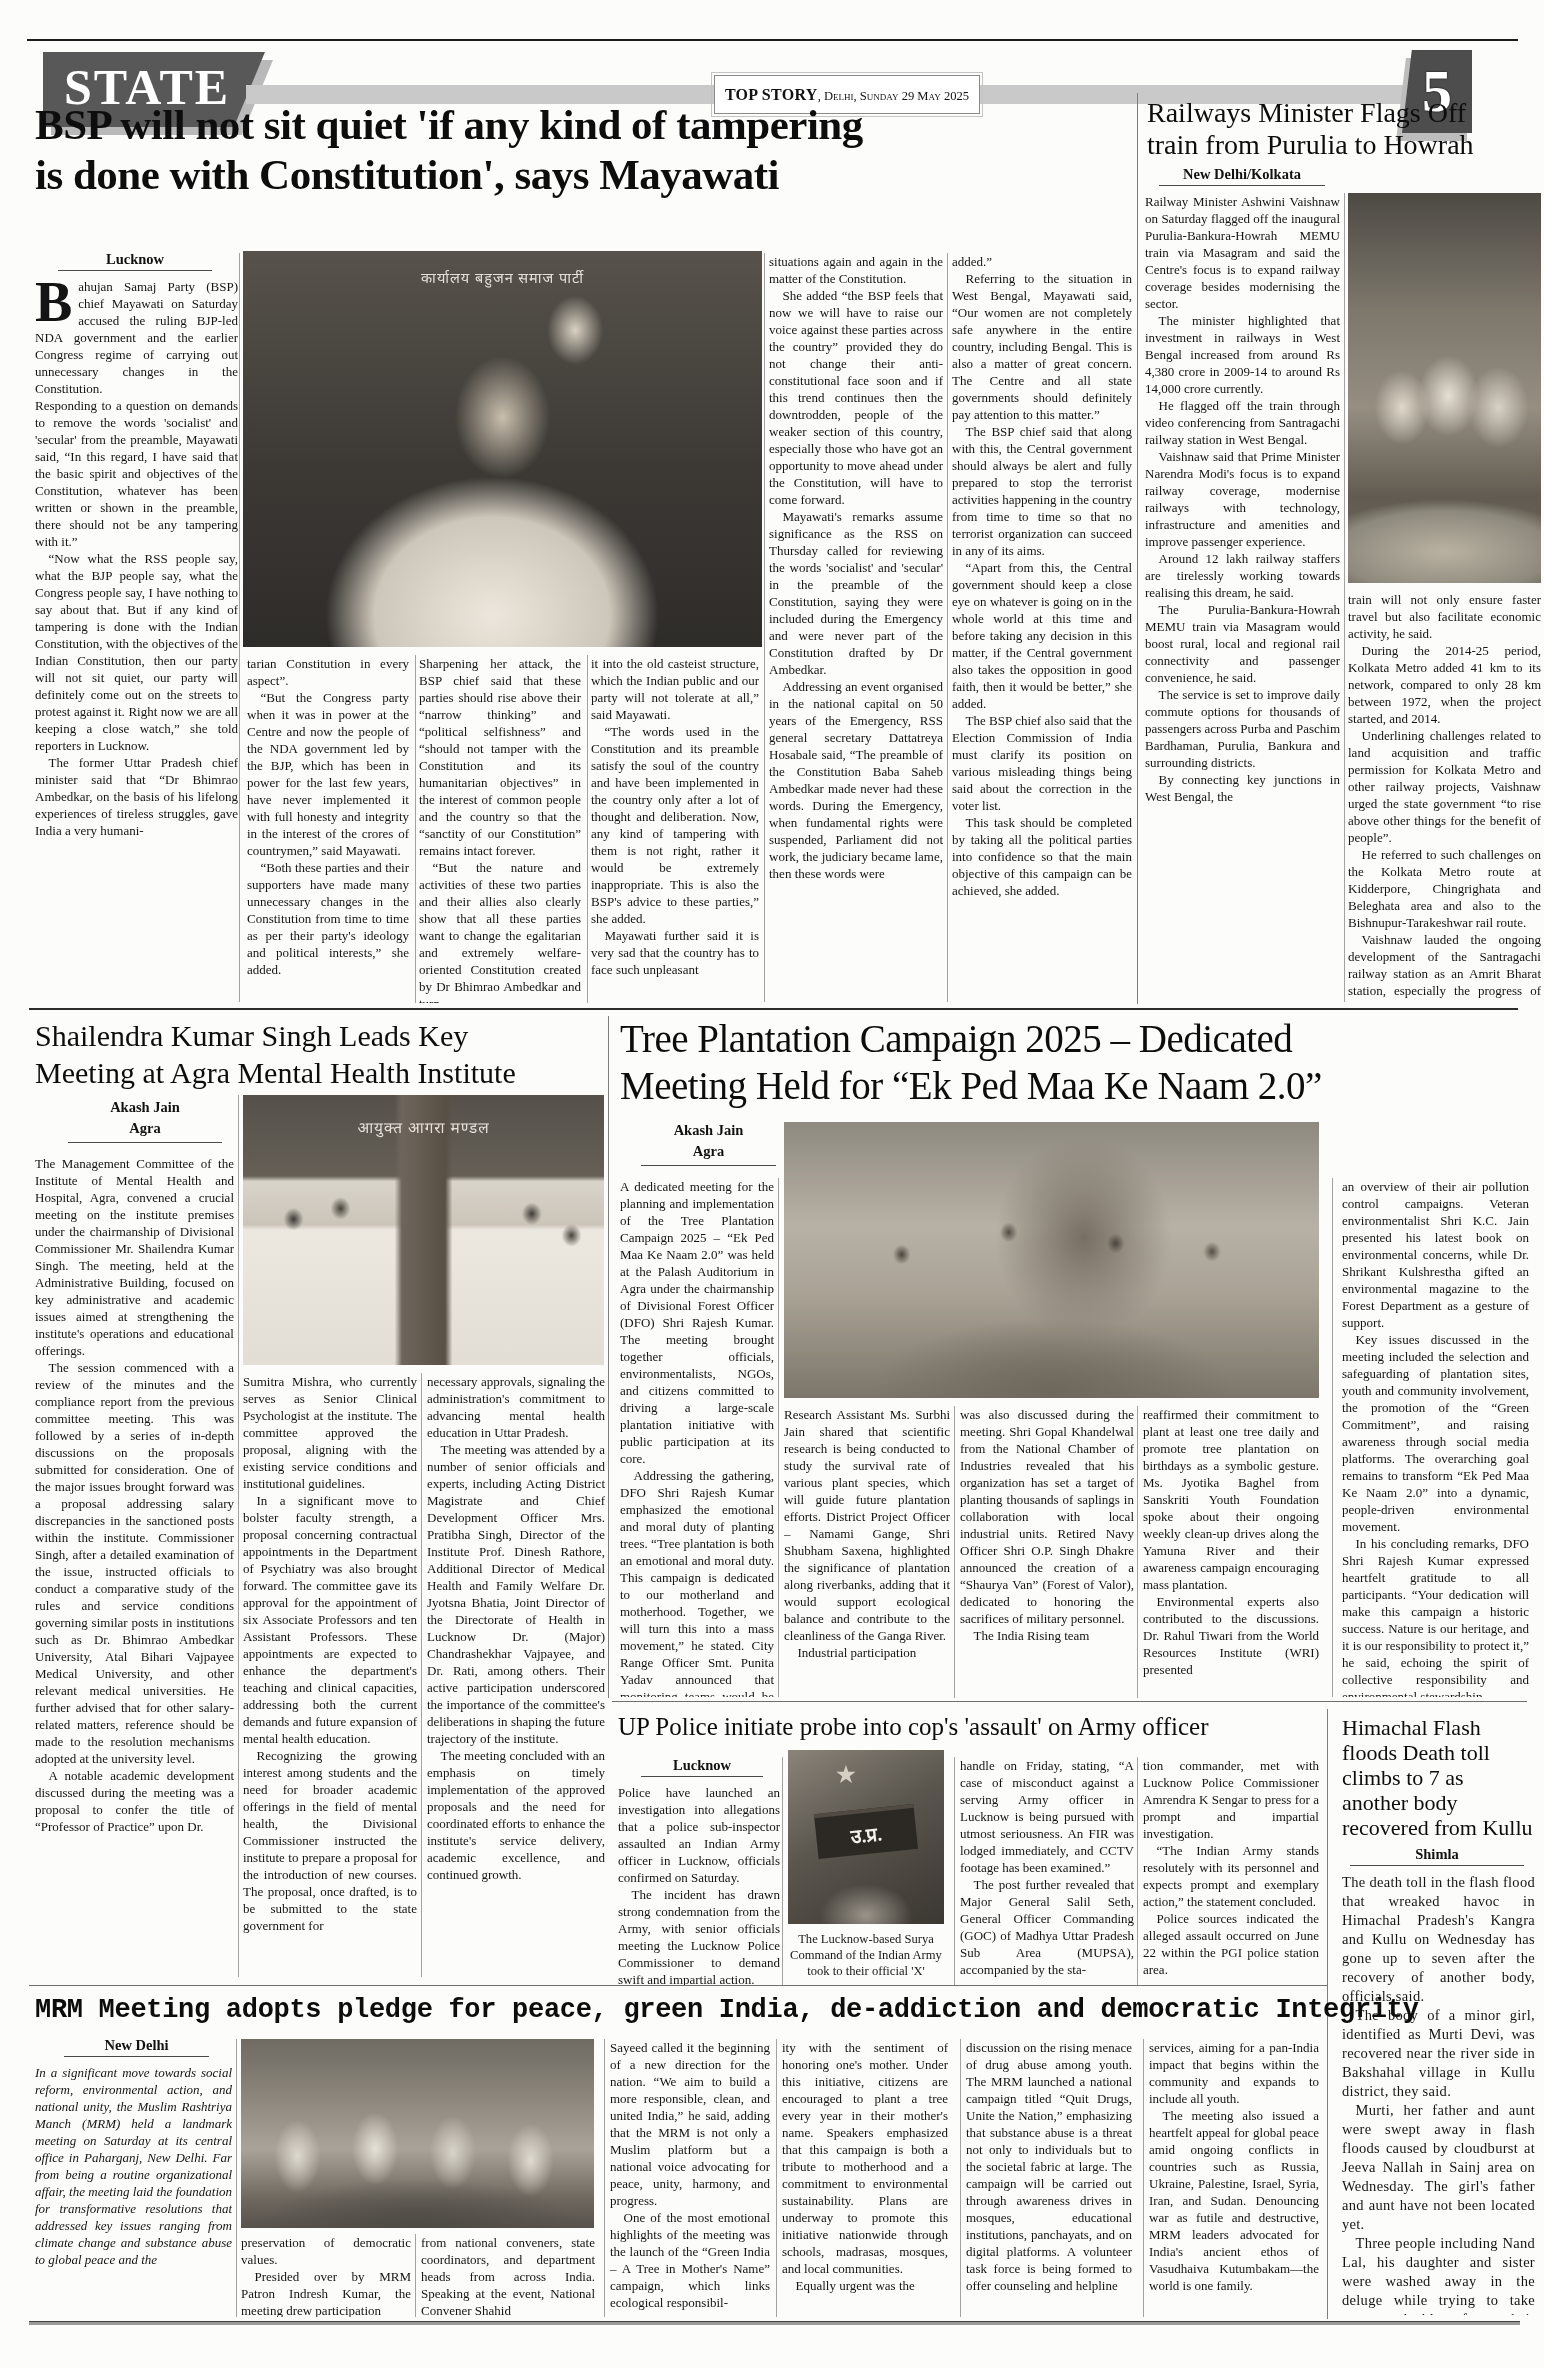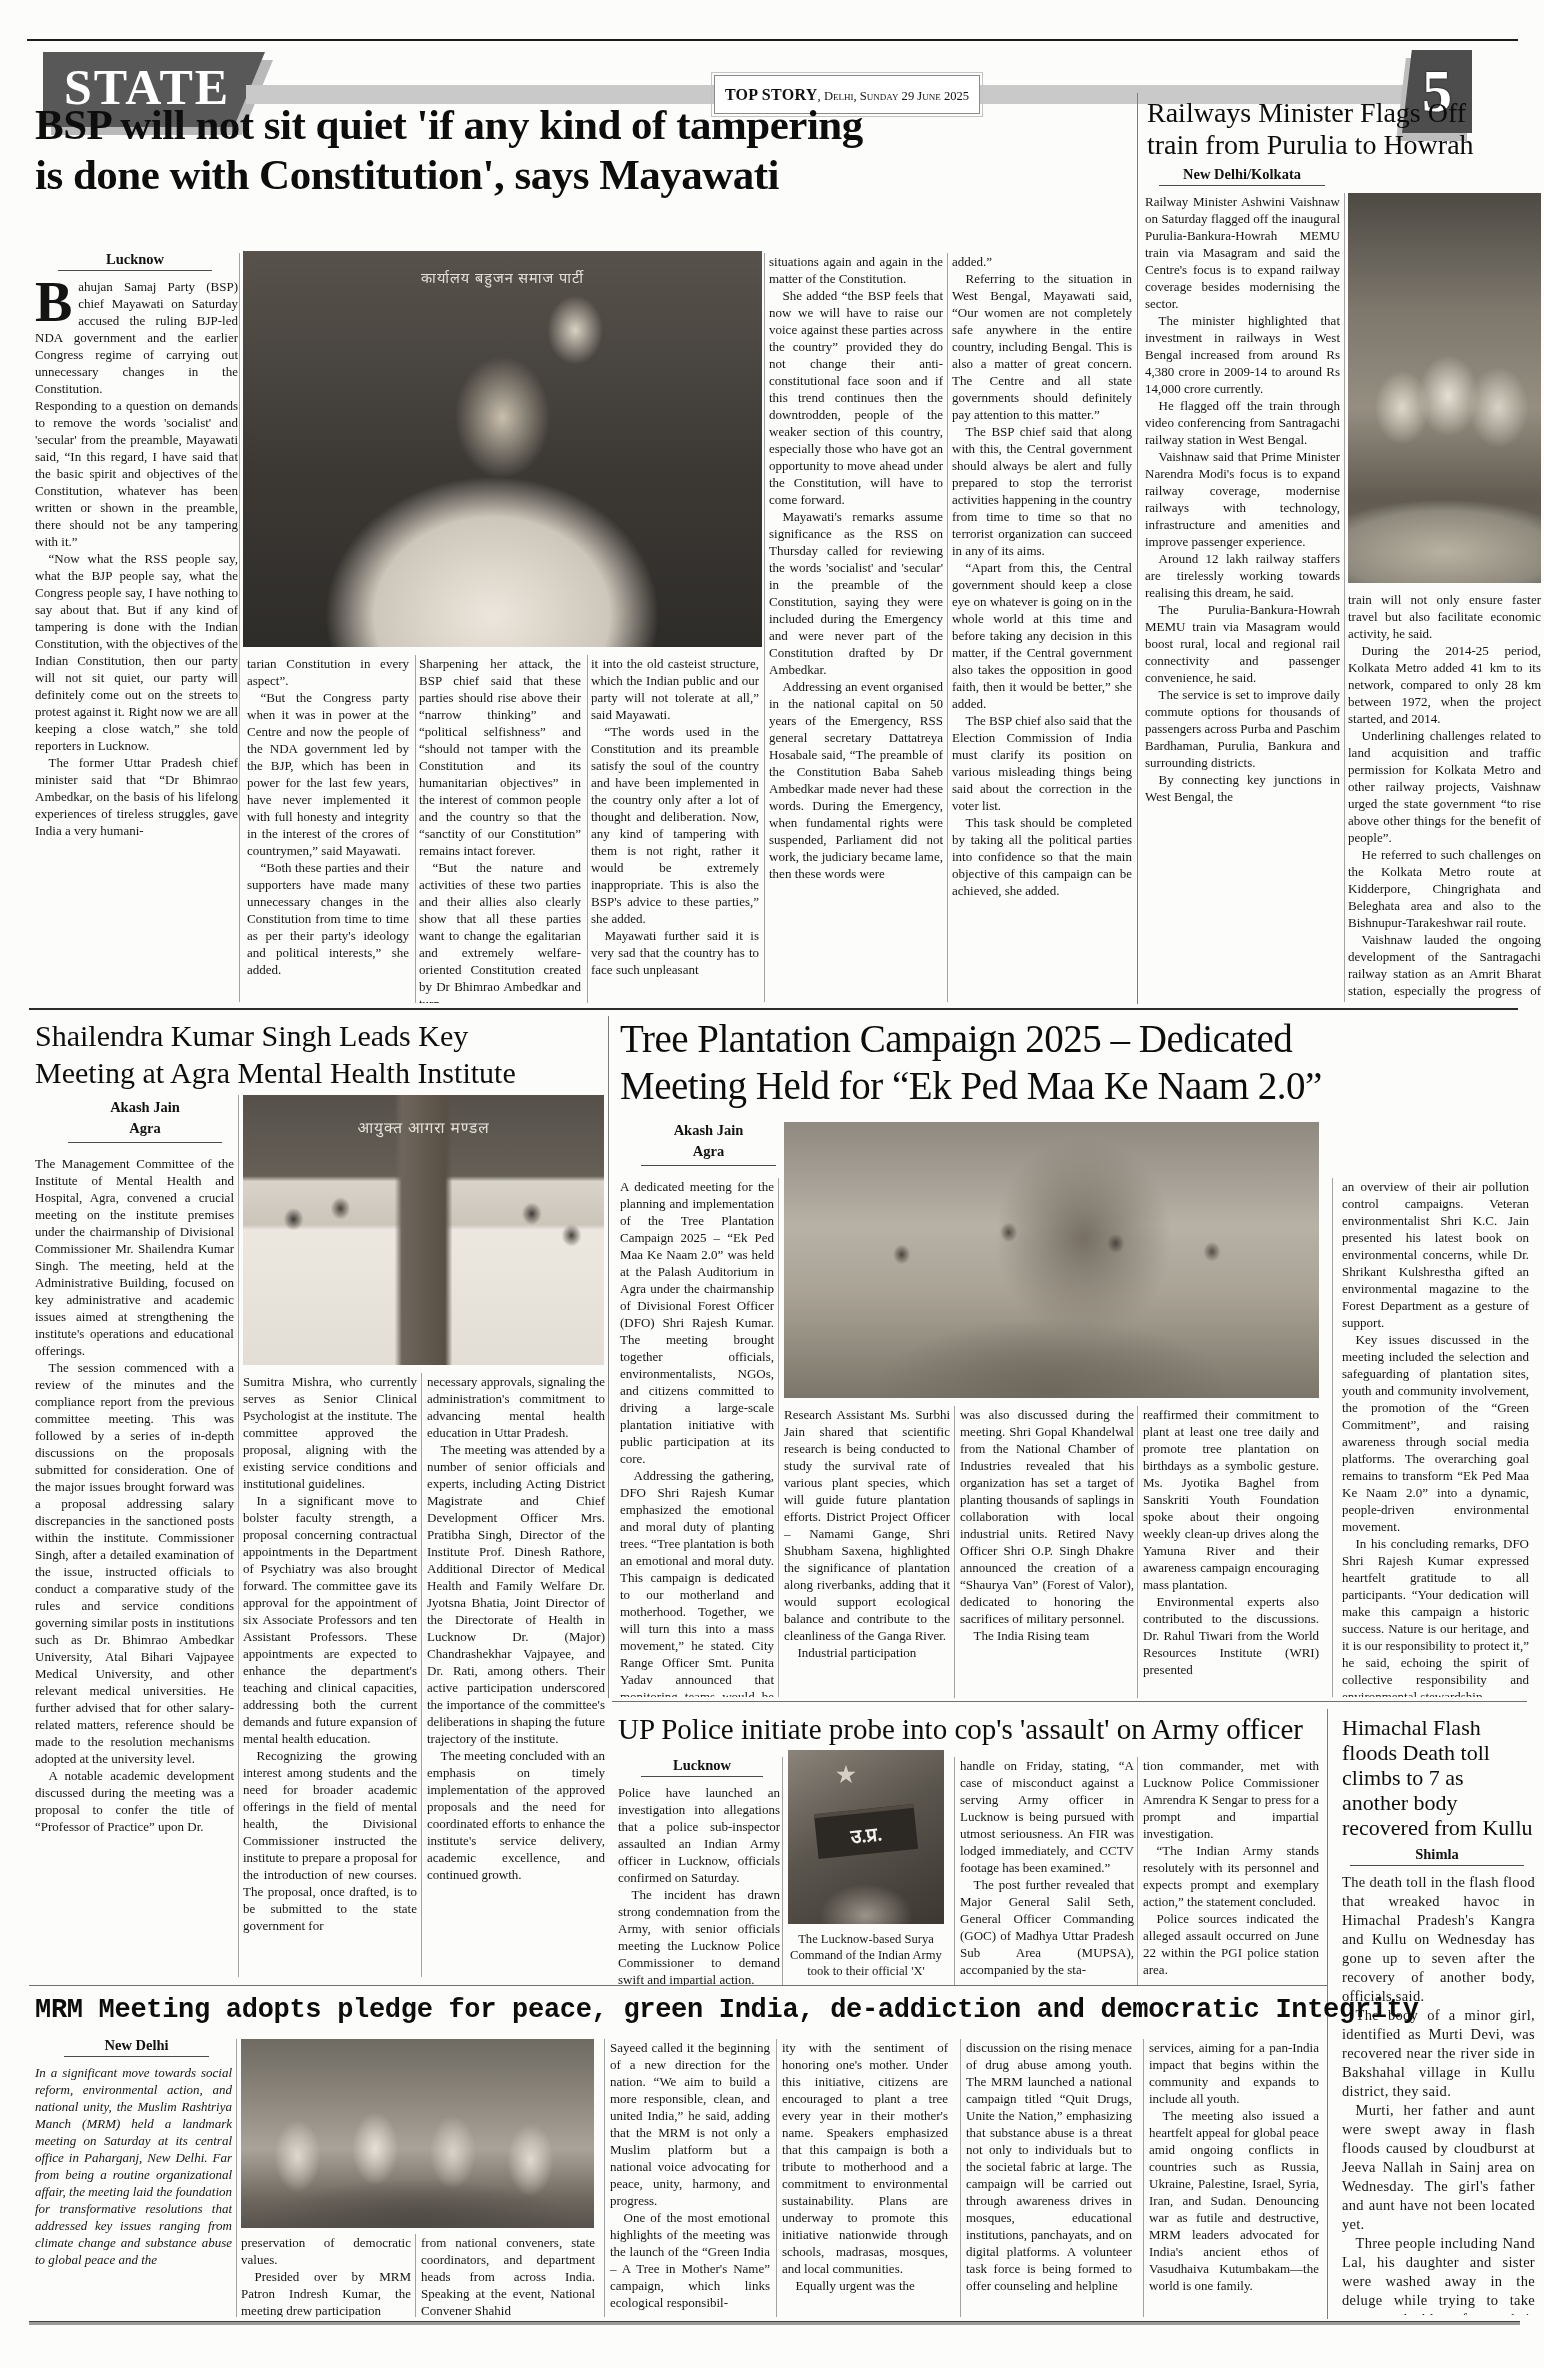--- a/index.html
+++ b/index.html
@@ -28,21 +28,21 @@
   .page-badge { position:absolute; left:1402px; top:50px; width:70px; height:83px; background:#4d4d4d;
     clip-path:polygon(14% 0,100% 0,100% 100%,0 100%);
     color:#fff; font-size:60px; font-weight:bold; text-align:center; line-height:83px;
     text-shadow:0 0 1.9px #000; }
   
   .headline { position:absolute; color:#0d0d0d; }
   .hl-bsp { font-size:43px; font-weight:bold; line-height:1.16; letter-spacing:-0.5px; }
   .hl-rail { font-size:28px; line-height:1.16; }
   .hl-agra { font-size:30px; line-height:1.22; }
   .hl-tree { font-size:39px; line-height:1.20; letter-spacing:-0.5px; }
-  .hl-police { font-size:29px; white-space:nowrap; }
+  .hl-police { font-size:25px; white-space:nowrap; }
   .hl-him { font-size:22px; line-height:1.14; }
   .hl-mrm { font-family:Liberation Mono, monospace; font-size:27px; font-weight:bold; white-space:nowrap; letter-spacing:-0.3px; }
   
   .dateline { position:absolute; text-align:center; font-weight:bold; font-size:14.5px;
     border-bottom:1.4px solid #4a4a4a; padding-bottom:2px; }
   .byline { position:absolute; text-align:center; font-weight:bold; font-size:14.5px; line-height:1.45;
     border-bottom:1.4px solid #4a4a4a; padding-bottom:2.9px; }
   
   .col { position:absolute; overflow:hidden; text-align:justify;
     font-size:13px; line-height:17px; color:#141414; }
@@ -105,21 +105,21 @@
 </style>
 </head>
 <body>
 
 <div id="page">
 
   <div class="topline"></div>
   <div class="state-shadow"></div>
   <div class="state-badge">STATE</div>
   <div class="header-bar"></div>
-  <div class="edition-box"><b>TOP STORY</b><span>, Delhi, Sunday 29 June 2025</span></div>
+  <div class="edition-box"><b>TOP STORY</b><span>, Delhi, Sunday 29 May 2025</span></div>
   <div class="page-shadow"></div>
   <div class="page-badge">5</div>
 
   <div class="headline hl-bsp" style="left:35px; top:100px; width:1091px;">
     <div>BSP will not sit quiet 'if any kind of tampering</div>
     <div>is done with Constitution', says Mayawati</div>
   </div>
   <div class="dateline" style="left:58px; top:251px; width:154px;">Lucknow</div>
   <div class="col" style="left:35px; top:278px; width:203px; height:724px;">
     <p><span class="dropcap">B</span><span>ahujan Samaj Party (BSP) chief Mayawati on Saturday accused the ruling BJP-led NDA government and the earlier Congress regime of carrying out unnecessary changes in the Constitution.</span></p>

